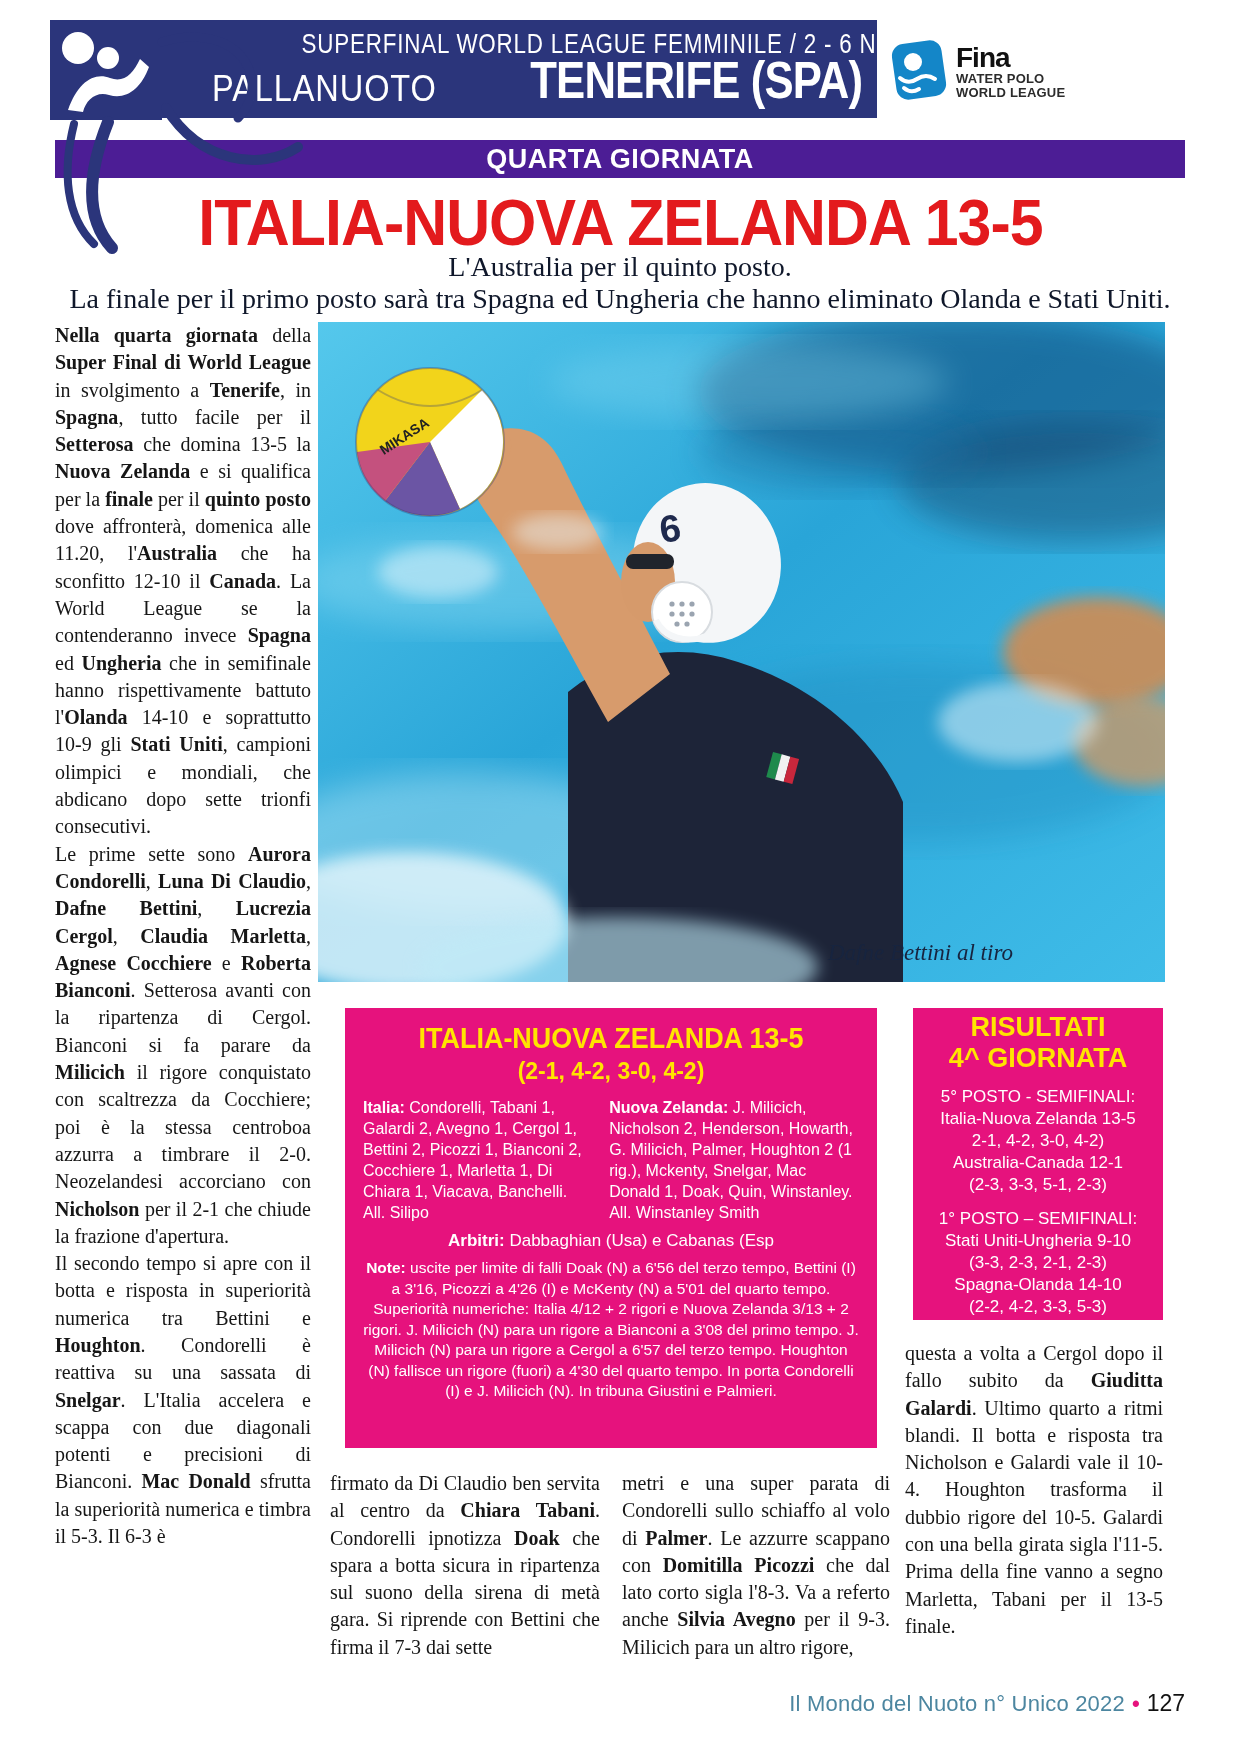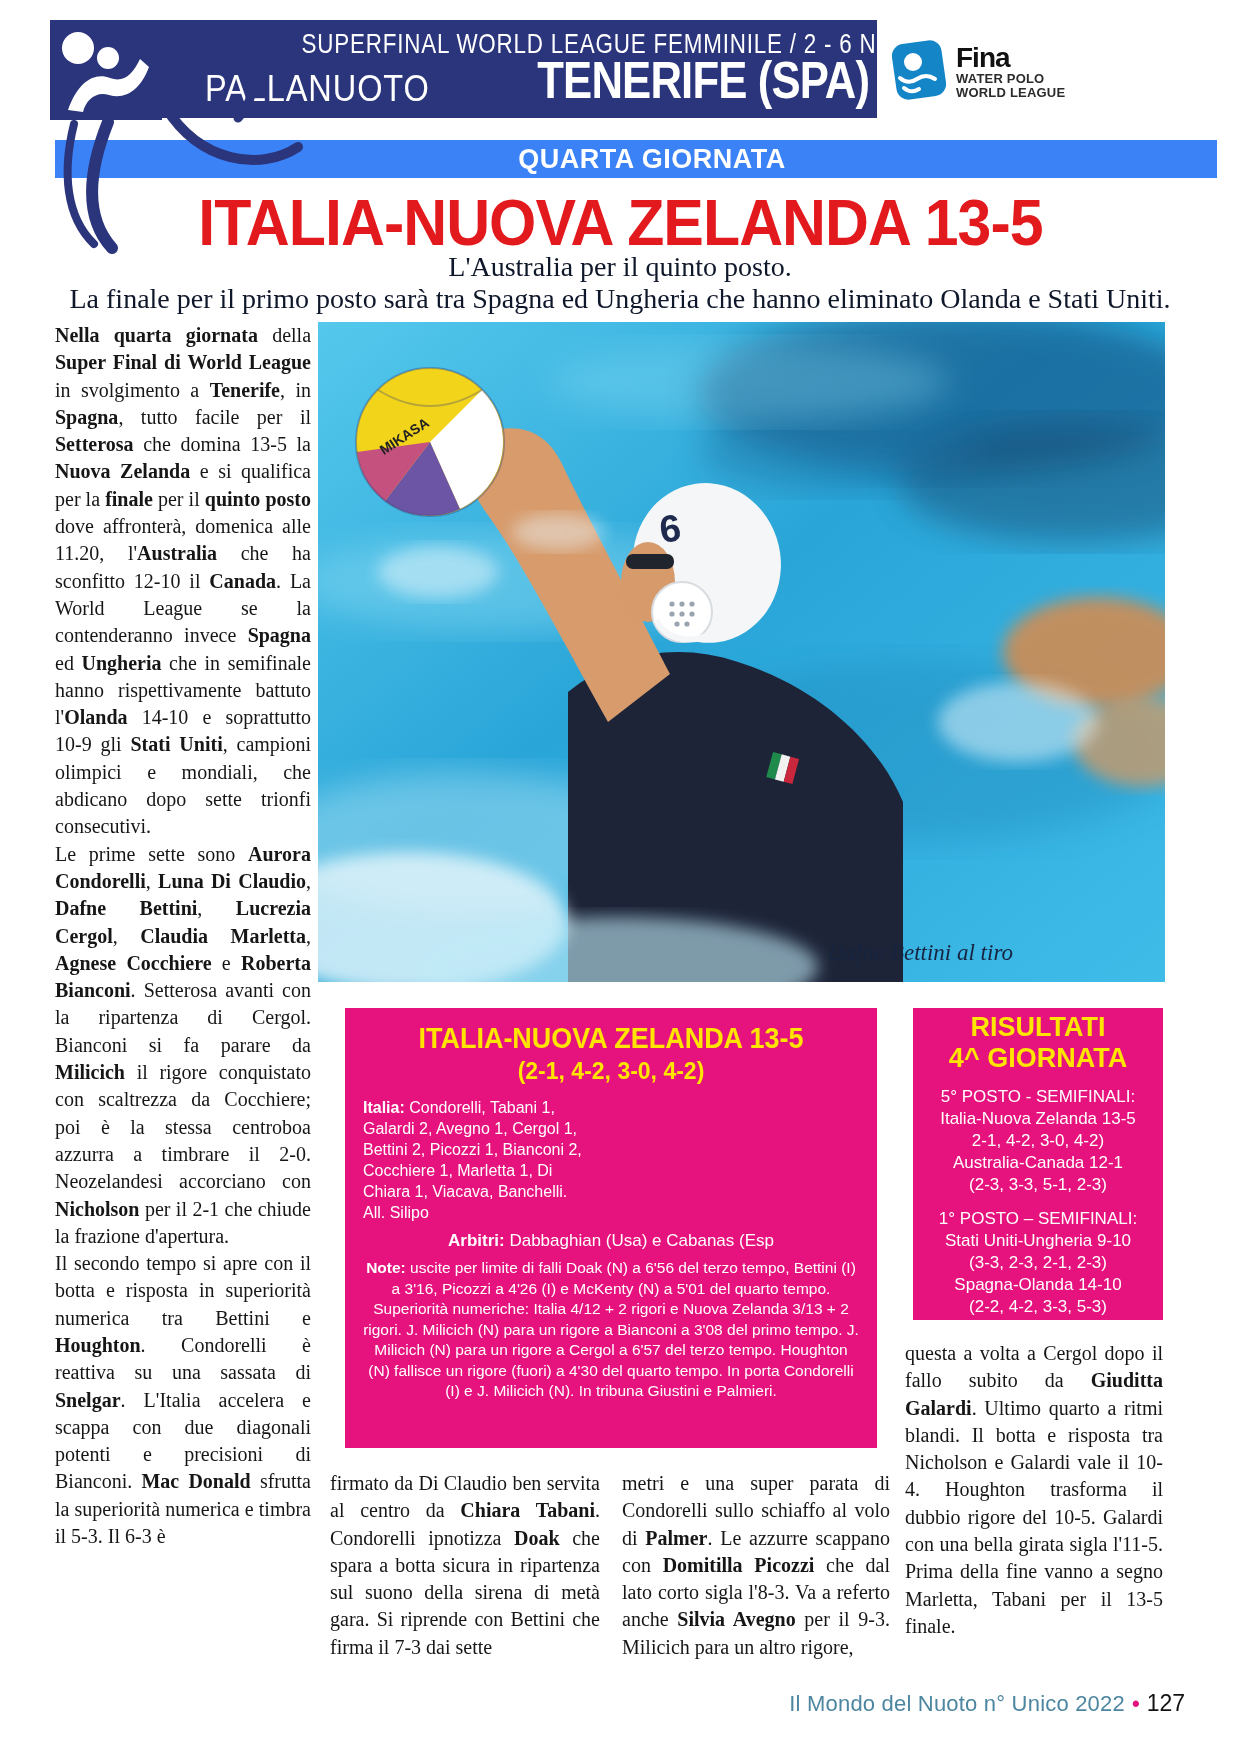--- a/index.html
+++ b/index.html
@@ -5,34 +5,34 @@
   html,body{margin:0;padding:0;background:#ffffff;}
   .page{position:relative;width:1240px;height:1754px;background:#ffffff;overflow:hidden;
         font-family:"Liberation Sans",sans-serif;}
 
   
   .navybar{position:absolute;left:55px;top:20px;width:822px;height:98px;background:#2B357B;}
   .topline{position:absolute;left:160px;right:6px;top:8px;text-align:center;color:#fff;
            font-size:28px;white-space:nowrap;}
   .topline span{display:inline-block;transform:scaleX(.8);transform-origin:center;letter-spacing:1px;}
   .brandrow{position:absolute;left:150px;right:8px;bottom:8px;display:flex;
-            justify-content:space-between;align-items:flex-end;}
+            justify-content:center;align-items:flex-end;}
   .brand{color:#fff;font-size:37px;letter-spacing:1px;display:inline-block;
          transform:scaleX(.88);transform-origin:left bottom;}
   .location{color:#fff;font-size:52px;font-weight:bold;display:inline-block;
             transform:scaleX(.84);transform-origin:right bottom;letter-spacing:-1px;}
   .wp-logo{position:absolute;left:50px;top:12px;z-index:3;}
   .fina{position:absolute;left:884px;top:28px;width:198px;height:86px;background:#fff;
         display:flex;align-items:center;gap:6px;padding:2px 4px;box-sizing:border-box;}
   .fina-text{line-height:1.05;}
   .fina-name{font-size:28px;font-weight:800;color:#111;letter-spacing:-1px;}
   .fina-sub{font-size:13px;font-weight:bold;color:#2b2b2b;letter-spacing:.2px;}
-  .banner{position:absolute;left:55px;top:140px;width:1130px;height:38px;background:#3b82f6;
+  .banner{position:absolute;left:55px;top:140px;width:1130px;height:38px;background:#4c1d95;
           color:#fff;text-align:center;line-height:39px;font-weight:bold;font-size:27px;
-          letter-spacing:.5px;z-index:2;padding-left:32px;}
+          letter-spacing:.5px;z-index:2;}
 
   
   .headline{position:absolute;left:55px;top:186px;width:1130px;text-align:center;
             color:#E31A1D;font-weight:bold;font-size:64px;letter-spacing:-1px;white-space:nowrap;}
   .headline span{display:inline-block;transform:scaleX(.95);transform-origin:center;}
   .sub{position:absolute;left:55px;width:1130px;text-align:center;
        font-family:"Liberation Serif",serif;color:#0f172a;font-size:28px;}
   .sub1{top:251px;}
   .sub2{top:283px;}
 
@@ -205,20 +205,21 @@
     </svg>
   </figure>
 
   <section class="matchbox">
     <div class="mb-title">
       <span>ITALIA-NUOVA ZELANDA 13-5</span>
     </div>
     <div class="mb-partials">(2-1, 4-2, 3-0, 4-2)</div>
     <div class="rosters">
       <p class="roster-ita"><b>Italia:</b><span> Condorelli, Tabani 1, Galardi 2, Avegno 1, Cergol 1, Bettini 2, Picozzi 1, Bianconi 2, Cocchiere 1, Marletta 1, Di Chiara 1, Viacava, Banchelli. All. Silipo</span></p>
+      <p class="roster-nz"><b>Nuova Zelanda:</b><span> J. Milicich, Nicholson 2, Henderson, Howarth, G. Milicich, Palmer, Houghton 2 (1 rig.), Mckenty, Snelgar, Mac Donald 1, Doak, Quin, Winstanley. All. Winstanley Smith</span></p>
     </div>
     <p class="arbitri"><b>Arbitri:</b><span> Dabbaghian (Usa) e Cabanas (Esp</span></p>
     <p class="mb-note"><b>Note:</b><span> uscite per limite di falli Doak (N) a 6'56 del terzo tempo, Bettini (I) a 3'16, Picozzi a 4'26 (I) e McKenty (N) a 5'01 del quarto tempo. Superiorità numeriche: Italia 4/12 + 2 rigori e Nuova Zelanda 3/13 + 2 rigori. J. Milicich (N) para un rigore a Bianconi a 3'08 del primo tempo. J. Milicich (N) para un rigore a Cergol a 6'57 del terzo tempo. Houghton (N) fallisce un rigore (fuori) a 4'30 del quarto tempo. In porta Condorelli (I) e J. Milicich (N). In tribuna Giustini e Palmieri.</span></p>
   </section>
 
   <aside class="resultsbox">
     <div class="rb-title">
       <div>RISULTATI</div>
       <div>4^ GIORNATA</div>
     </div>

